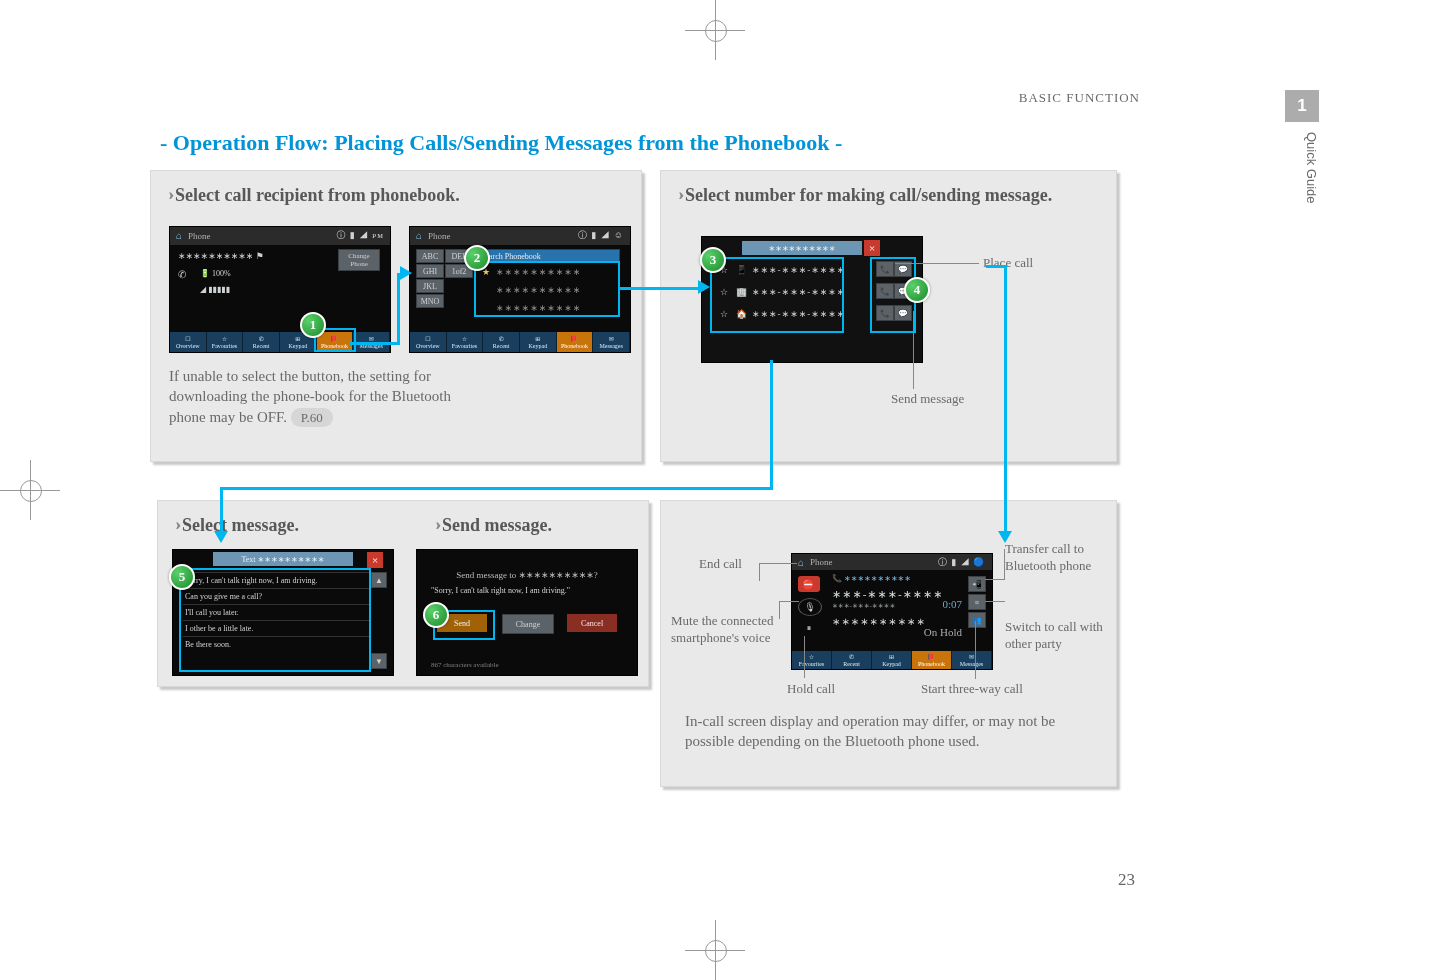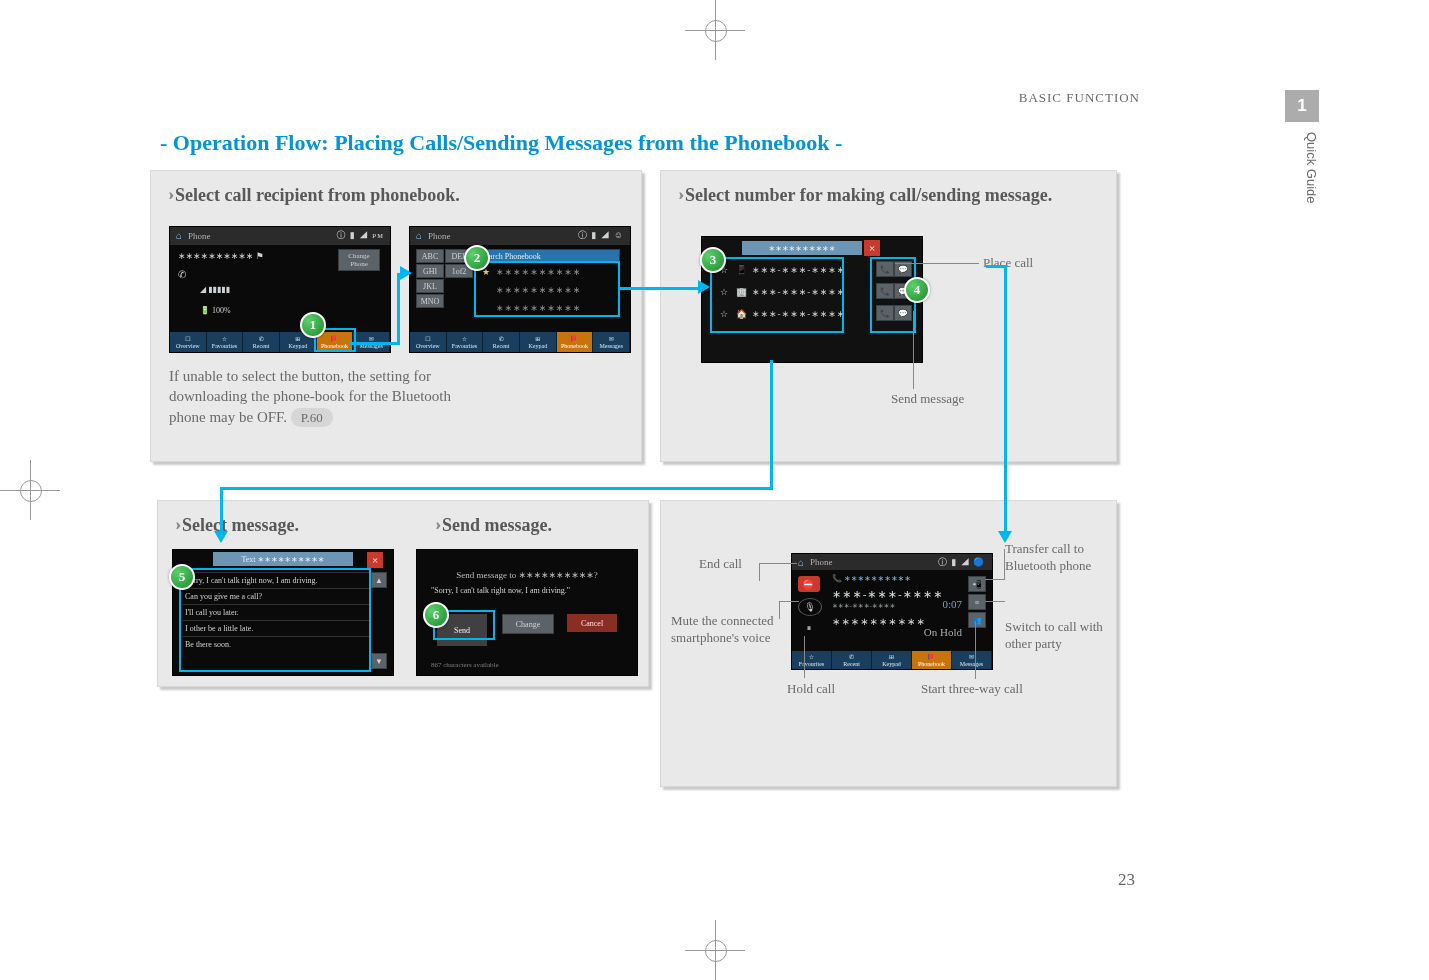--- a/index.html
+++ b/index.html
@@ -113,21 +113,21 @@
 
     <div class="shot" style="left:18px; top:55px; width:220px; height:125px;">
       <div class="topbar">
           <span class="home">⌂</span>
           <span class="title">Phone</span>
           <span class="ind">ⓘ ▮ ◢ ᴘᴍ</span>
         </div>
       <div style="position:absolute; left:8px; top:24px; font-size:9px; color:#cfd2d4;">∗∗∗∗∗∗∗∗∗∗ ⚑</div>
       <div class="greybtn" style="right:10px; top:22px; width:40px; height:20px; font-size:7px; text-align:center;">Change Phone</div>
       <div style="position:absolute; left:8px; top:42px; color:#cfd2d4;font-size:10px;">✆</div>
-      <div style="position:absolute; left:30px; top:42px;font-size:8px;color:#cfd2d4;margin-top:37px;">🔋 <span>100%</span></div>
+      <div style="position:absolute; left:30px; top:42px;font-size:8px;color:#cfd2d4;">🔋 <span>100%</span></div>
       <div style="position:absolute; left:30px; top:58px;font-size:8px;color:#cfd2d4;">◢ <span>▮▮▮▮▮</span></div>
       <div class="bottombar">
         <div class="tab">
             <span>☐</span>
             <span>Overview</span>
           </div>
         <div class="tab">
             <span>☆</span>
             <span>Favourites</span>
           </div>
@@ -263,21 +263,21 @@
       </div>
       <div class="greybtn" style="right:6px;top:22px;width:14px;height:14px;">▲</div>
       <div class="greybtn" style="right:6px;bottom:6px;width:14px;height:14px;">▼</div>
       <div class="hl" style="left:6px; top:18px; right:22px; height:100px;"></div>
       <div class="marker" style="left:-4px; top:14px;">5</div>
     </div>
 
     <div class="shot" style="left:258px; top:48px; width:220px; height:125px;">
       <div style="position:absolute;left:20px;top:20px;right:20px;font-size:9px;color:#b7bcc0;text-align:center;">Send message to ∗∗∗∗∗∗∗∗∗∗?</div>
       <div style="position:absolute;left:14px;top:36px;right:14px;font-size:8px;color:#cfd2d4;">"Sorry, I can't talk right now, I am driving."</div>
-      <div style="position:absolute;left:20px;top:64px;width:50px;height:32px;background:#404040;color:#e7f3ec;font-size:8px;display:flex;align-items:center;justify-content:center;">Send</div>
+      <div style="position:absolute;left:20px;top:64px;width:50px;height:18px;background:#a16207;color:#e7f3ec;font-size:8px;display:flex;align-items:center;justify-content:center;">Send</div>
       <div class="greybtn" style="left:85px;top:64px;width:50px;height:18px;text-align:right;">Change</div>
       <div style="position:absolute;left:150px;top:64px;width:50px;height:18px;background:#8a2e24;color:#f3e2df;font-size:8px;display:flex;align-items:center;justify-content:center;">Cancel</div>
       <div style="position:absolute;left:14px;bottom:6px;font-size:7px;color:#7d8083;">867 characters available</div>
       <div class="hl" style="left:16px; top:60px; width:58px; height:26px;"></div>
       <div class="marker" style="left:6px; top:52px;">6</div>
     </div>
   </div>
 
   <div class="panel" style="left:520px; top:430px; width:455px; height:285px;">
     <div class="shot" style="left:130px; top:52px; width:200px; height:115px;">
@@ -331,20 +331,21 @@
     <div class="co-label" style="left:126px; top:180px;">Hold call</div>
     <div class="co-line" style="left:143px; top:135px; width:1px; height:42px;"></div>
     <div class="co-label" style="left:260px; top:180px;">Start three-way call</div>
     <div class="co-line" style="left:314px; top:120px; width:1px; height:58px;"></div>
     <div class="co-label" style="left:344px; top:118px; width:110px;">Switch to call with other party</div>
     <div class="co-line" style="left:324px; top:100px; width:20px; height:1px;"></div>
     <div class="co-label" style="left:344px; top:40px; width:100px;">Transfer call to Bluetooth phone</div>
     <div class="co-line" style="left:324px; top:78px; width:20px; height:1px;"></div>
       <div class="co-line" style="left:343px;top:48px;width:1px;height:30px;"></div>
 
+    <div class="note" style="left:24px; top:210px; width:420px;">In-call screen display and operation may differ, or may not be possible depending on the Bluetooth phone used.</div>
   </div>
 
   <div class="arrow">
     <div class="line" style="left:210px; top:272px; width:50px; height:3px;"></div>
     <div class="line" style="left:257px; top:203px; width:3px; height:72px;"></div>
     <div class="head right" style="left:260px; top:196px;"></div>
   </div>
 
   <div class="arrow">
     <div class="line" style="left:480px; top:217px; width:80px; height:3px;"></div>

